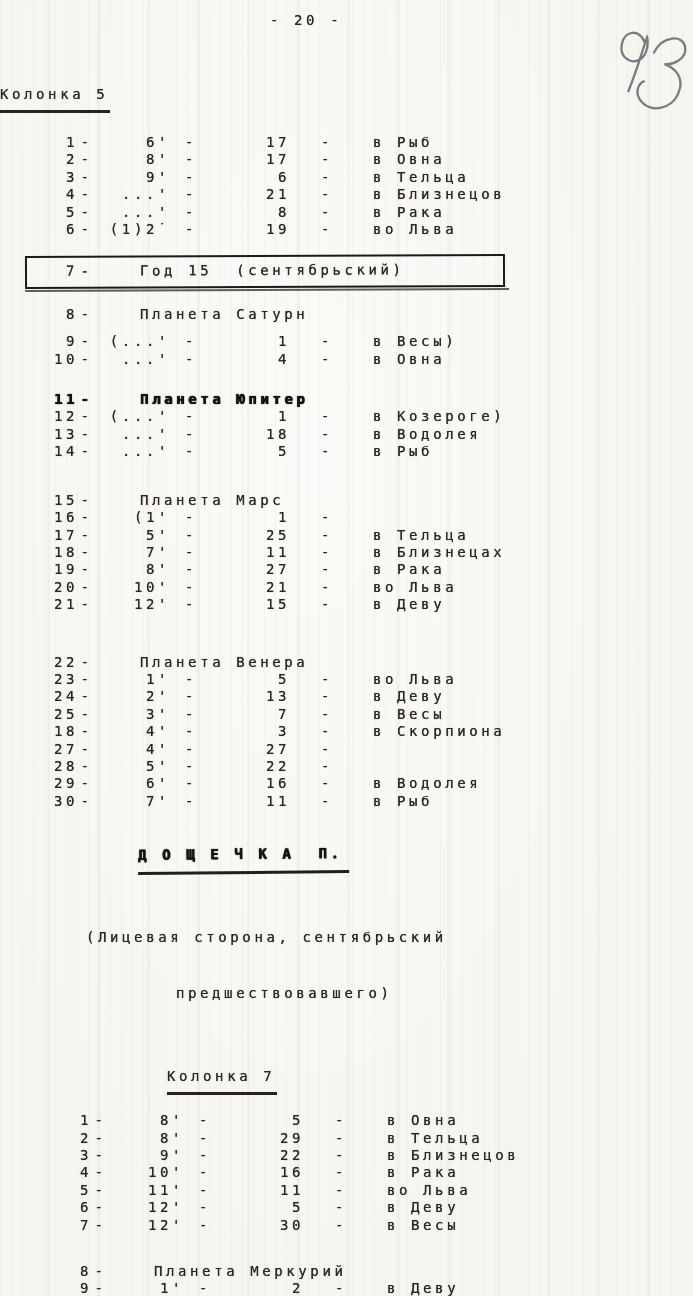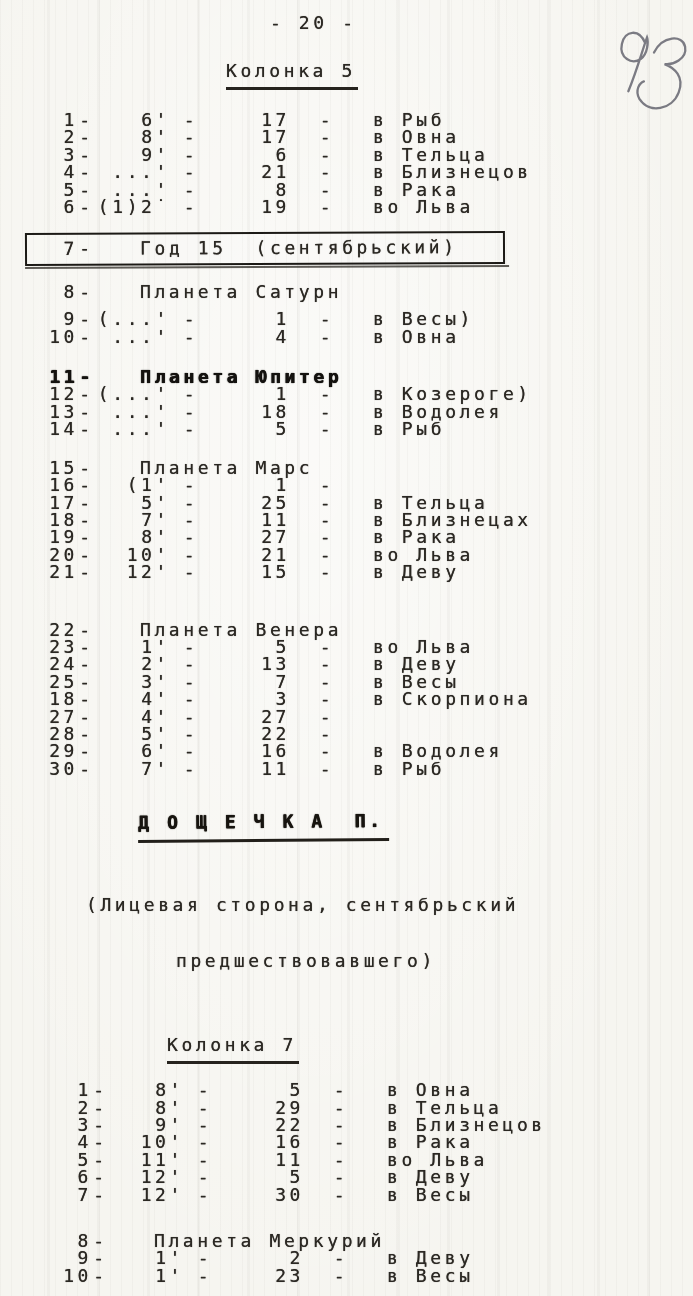--- a/index.html
+++ b/index.html
@@ -4,44 +4,44 @@
 <style>
   html,body{margin:0;padding:0;background:#e9e7e1;}
   .page{
     position:relative;width:693px;height:1296px;overflow:hidden;
     background-color:#f6f5f0;
     background-image:
       repeating-linear-gradient(90deg, rgba(105,100,88,.045) 0 1px, rgba(0,0,0,0) 1px 11px),
       repeating-linear-gradient(90deg, rgba(0,0,0,0) 0 47px, rgba(110,105,95,.05) 47px 50px),
       radial-gradient(ellipse at 45% 35%, rgba(255,255,255,.55), rgba(0,0,0,0) 75%);
     font-family:"DejaVu Sans Mono","Liberation Mono",monospace;
-    font-size:18px;letter-spacing:3.6px;color:#2b2823;
+    font-size:14px;letter-spacing:3.6px;color:#2b2823;
     text-shadow:0 0 .7px rgba(40,36,30,.85);
   }
   .pageno{position:absolute;top:12px;left:270px;white-space:pre;}
   .hand{position:absolute;top:22px;right:6px;transform:rotate(8deg);}
-  .t0wrap{margin-top:60px;padding-left:226px;}
+  .t0wrap{margin-top:84px;}
   .t1wrap{margin-top:27px;padding-left:167px;}
   .col-title{display:inline-block;line-height:20px;padding:0 2px 6px 0;border-bottom:3px solid #26231e;white-space:pre;}
   .tbl{padding-left:38px;}
   #tbl0{margin-top:21px;}
   #tbl1{margin-top:17px;padding-left:52px;}
   .row{display:grid;grid-template-columns:40px 17px 75px 42px 78px 74px 1fr;line-height:17.4px;white-space:pre;}
   .c{display:block;}
   .num{text-align:right;}
   .dsh{text-align:center;}
   .val{text-align:right;}
   .day{text-align:right;}
   .zod{padding-left:9px;}
   .hdr .htxt{grid-column:3/8;text-align:left;padding-left:45px;}
   .hgap{margin-top:10px;}
   #tbl0 .group:nth-child(2){margin-top:17px;}
   #tbl0 .group:nth-child(3){margin-top:17px;}
   #tbl0 .group:nth-child(4){margin-top:23px;}
-  #tbl0 .group:nth-child(5){margin-top:21px;}
+  #tbl0 .group:nth-child(5){margin-top:31px;}
   #tbl0 .group:nth-child(6){margin-top:40px;}
   #tbl1 .group:nth-child(2){margin-top:29px;}
   .boxed{border:2.5px solid #1c1a16;padding:5px 0 7px 11px;margin-left:-13px;width:465px;
          position:relative;transform:rotate(-0.25deg);background:rgba(255,255,255,.12);}
   .boxed::after{content:"";position:absolute;left:-2px;right:-6px;bottom:-5px;height:2px;background:rgba(28,25,20,.7);}
   .inkbold,.inkbold .c{font-weight:bold;color:#14120f;text-shadow:0 0 1.2px #14120f,.6px 0 0 #14120f;}
   .dosh{margin:34px 0 0 138px;}
   .dosh-inner{display:inline-block;font-weight:bold;color:#17140f;line-height:20px;padding:0 6px 7px 0;
               border-bottom:3px solid #221f1a;transform:rotate(-0.5deg);white-space:pre;
               text-shadow:0 0 1.2px #17140f,.6px 0 0 #17140f;}

